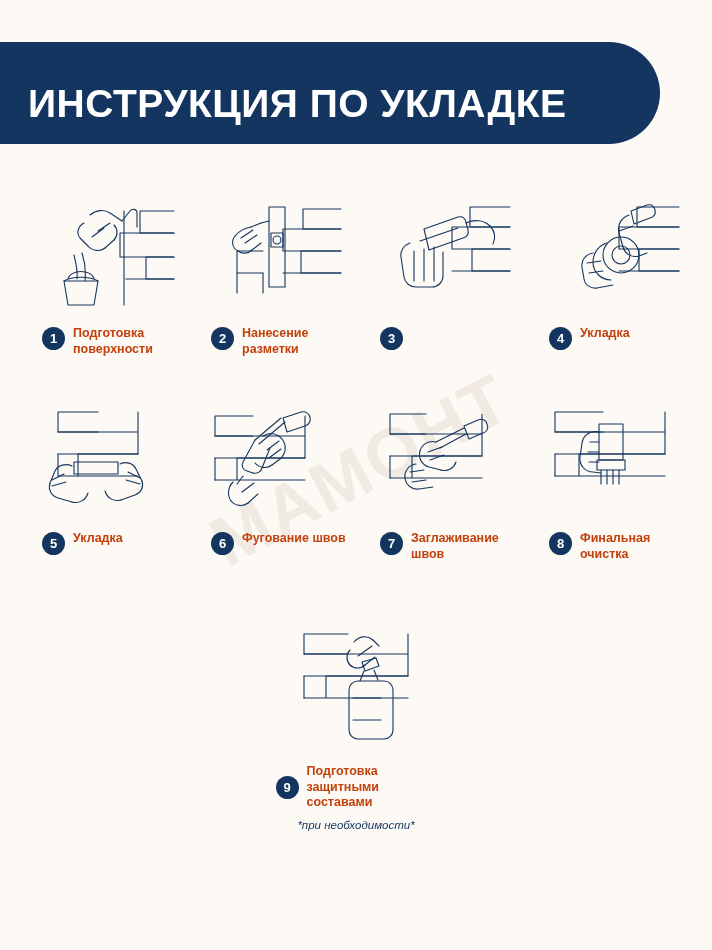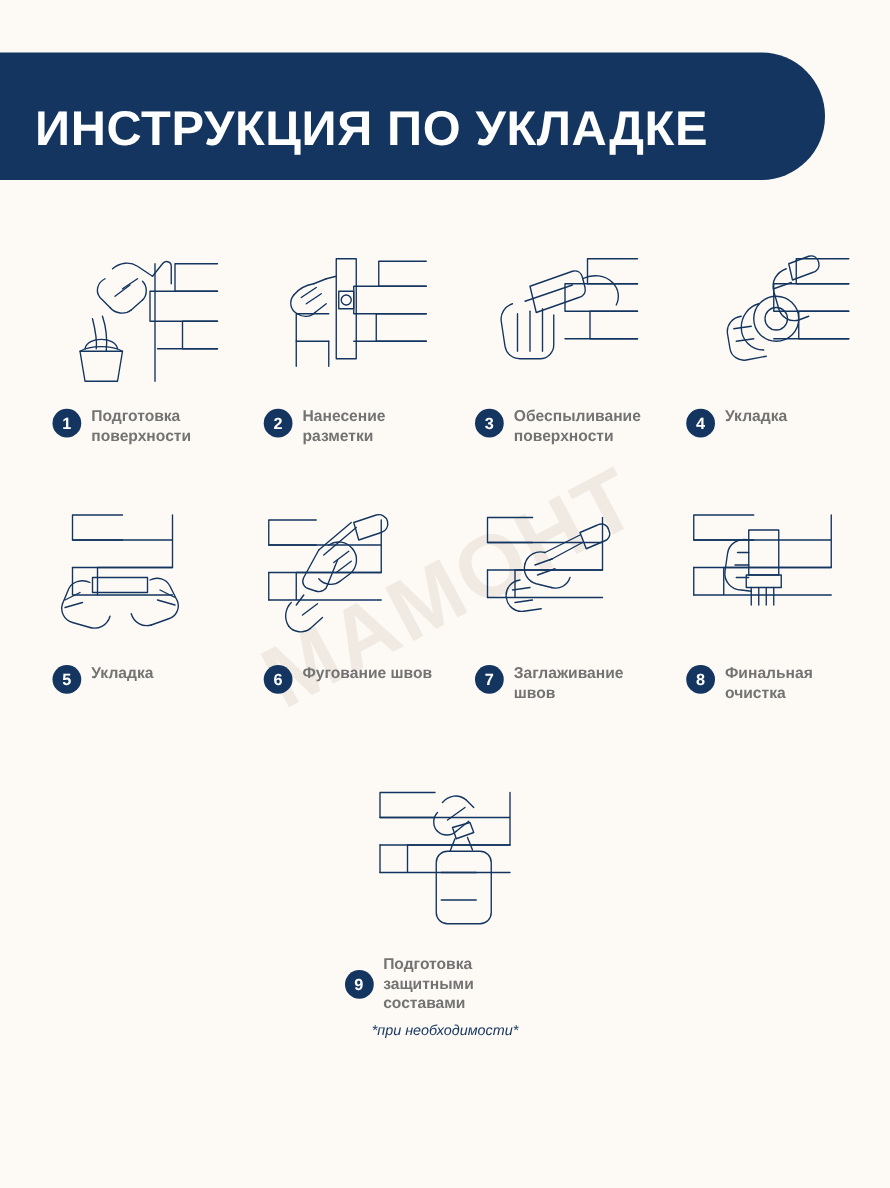--- a/index.html
+++ b/index.html
@@ -99,21 +99,21 @@
     font-weight: bold;
     display: flex;
     align-items: center;
     justify-content: center;
     margin-right: 8px;
     margin-top: 1px;
   }
   .label-text {
     font-size: 12.5px;
     font-weight: bold;
-    color: #737373;
+    color: #c2410c;
     line-height: 1.25;
     max-width: 112px;
   }
 
   
   .final {
     position: absolute;
     left: 0;
     top: 620px;
     width: 712px;
@@ -243,21 +243,20 @@
         <g class="lines">
           <path d="M44 50 c-6 2 -10 8 -9 14 l3 20 c1 6 6 10 12 10 l16 0 c6 0 11 -5 11 -11 l0 -24"></path>
           <path d="M48 58 l0 30"></path>
           <path d="M58 56 l0 32"></path>
           <path d="M68 54 l0 34"></path>
         </g>
       </svg>
     </div>
     <div class="label-row">
       <div class="badge">3</div>
-      <div class="label-text">Обеспыливание поверхности</div>
     </div>
   </div>
 
   <div class="step">
     <div class="illus">
       <svg width="150" height="125" viewBox="0 0 150 125">
         <g class="lines">
           <path d="M102 14 h42 M102 14 v20 M102 34 h42"></path>
           <path d="M84 34 h60 M84 34 v22 M84 56 h60"></path>
           <path d="M104 56 h40 M104 56 v22 M104 78 h40"></path>

